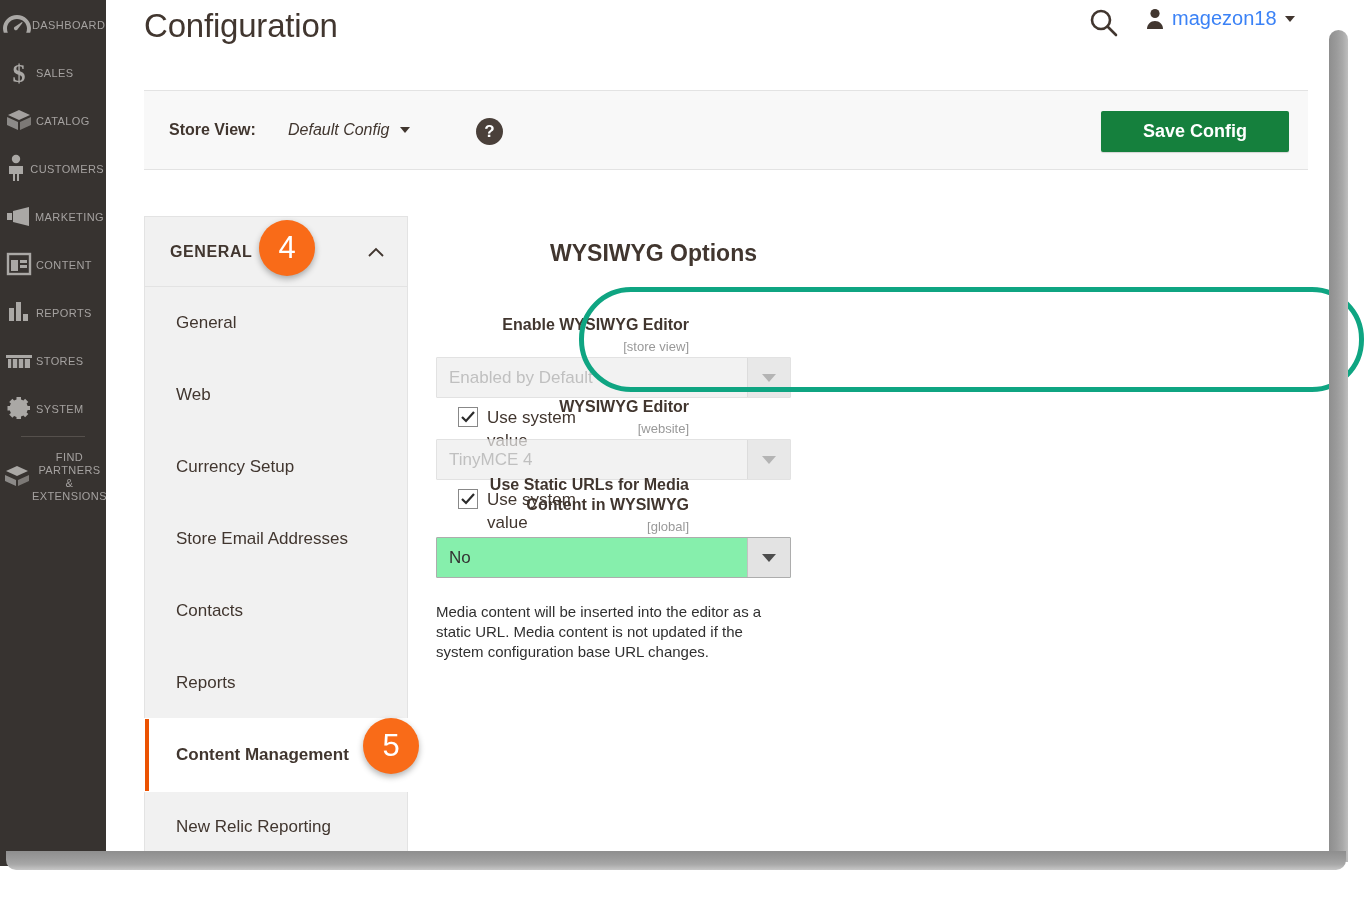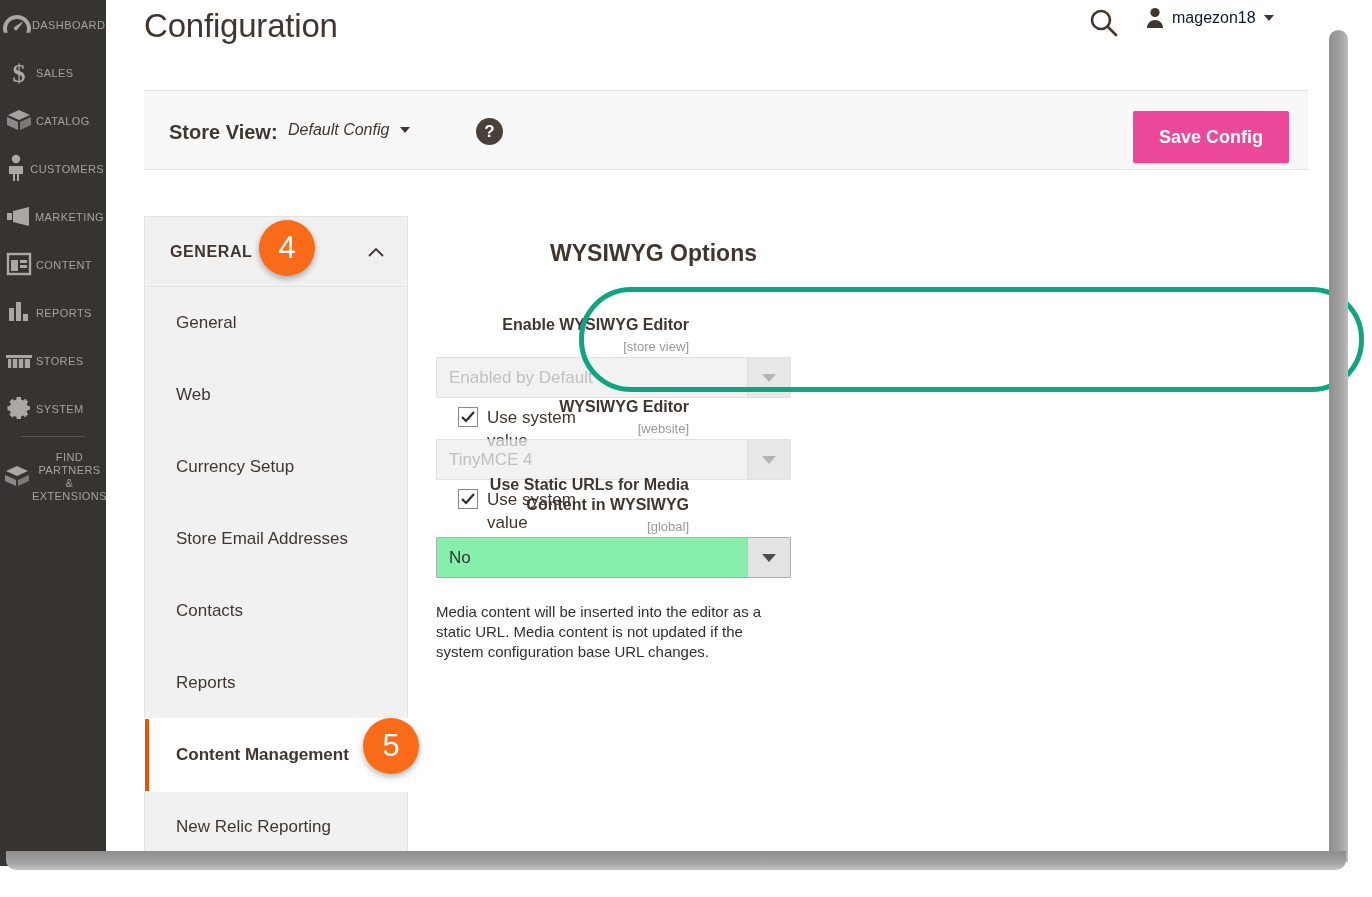--- a/index.html
+++ b/index.html
@@ -82,56 +82,56 @@
   #search-icon {
     position: absolute; left: 981px; top: 6px;
     width: 34px; height: 34px; cursor: pointer;
     color: #41362f;
   }
   #userbox {
     position: absolute; left: 1040px; top: 7px;
     display: flex; align-items: center; gap: 8px; cursor: pointer;
   }
   #useravatar { width: 18px; height: 22px; color:#41362f; }
-  #username { font-size: 16px; color: #0f172a; }
+  #username { font-size: 20px; color: #3b82f6; }
   .caret-dn {
     width: 0; height: 0;
     border-left: 5px solid transparent; border-right: 5px solid transparent;
     border-top: 6px solid #41362f;
   }
 
   
   #storebar {
     position: absolute; left: 38px; top: 90px;
     width: 1164px; height: 80px;
     background: #f8f8f8;
     border-top: 1px solid #e3e3e3;
     border-bottom: 1px solid #e3e3e3;
   }
   #storelabel {
     position: absolute; left: 25px; top: 30px;
-    font-size: 20px; font-weight: bold; color: #41362f;
+    font-size: 16px; font-weight: bold; color: #41362f;
   }
   #storeselect {
     position: absolute; left: 144px; top: 30px;
     display: flex; align-items: center; gap: 11px; cursor: pointer; font-style: italic;
   }
   #storeselect span { font-size: 16px; color: #41362f; }
   #help-icon {
     position: absolute; left: 332px; top: 27px;
     width: 27px; height: 27px; border-radius: 50%;
     background: #4a403a; color: #fff;
     font-size: 17px; font-weight: bold;
     display: flex; align-items: center; justify-content: center;
     cursor: pointer;
   }
   #savebtn {
     position: absolute; right: 19px; top: 20px;
-    height: 52px; padding: 0 26px;
-    background: #ec4899; border: none; border-radius: 2px;
+    height: 41px; padding: 0 42px;
+    background: #15803d; border: none; border-radius: 2px;
     color: #fff; font-size: 18px; font-weight: bold;
     font-family: "Liberation Sans", sans-serif;
     cursor: pointer;
     box-shadow: 0 1px 1px rgba(0,0,0,.15);
   }
 
   
   #configmenu {
     position: absolute; left: 38px; top: 216px;
     width: 264px; background: #f1f1f1;

